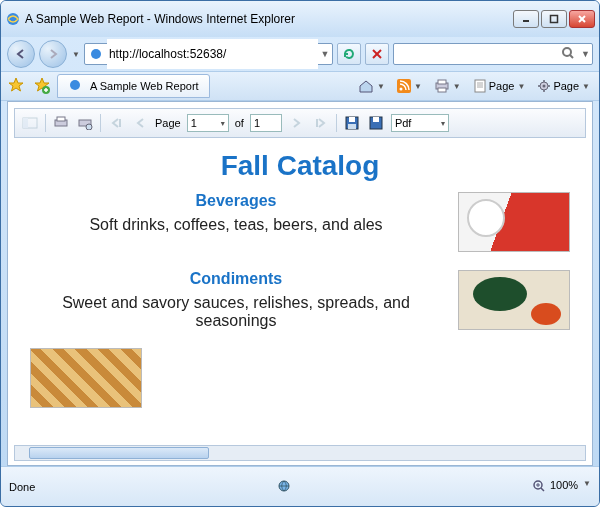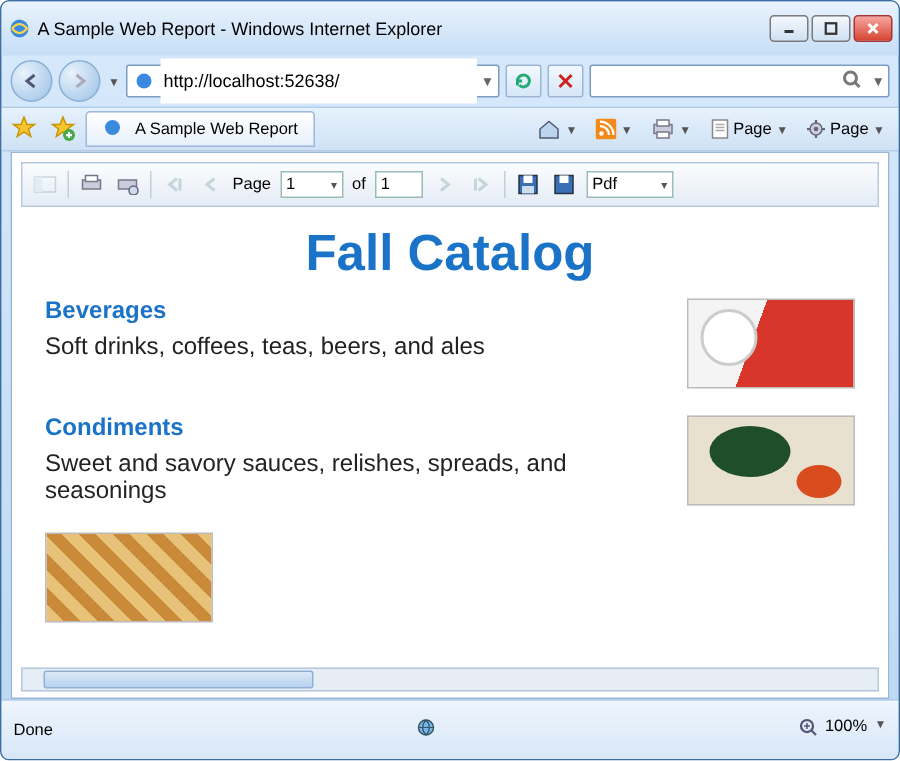--- a/index.html
+++ b/index.html
@@ -147,32 +147,32 @@
     font-size:11px; padding:0 3px;
     display:flex;align-items:center;justify-content:space-between;
   }
   .report-body {
     flex:1;
     overflow:auto;
     padding: 6px 22px 4px 22px;
   }
   .rtitle {
     color:#1a73c7;
-    font-size: 34px;
+    font-size: 28px;
     font-weight:bold;
     text-align:center;
     margin: 6px 0 10px;
     font-family: Arial, sans-serif;
   }
   .cat {
     display:flex;
     gap: 16px;
     margin-bottom: 18px;
   }
-  .cat-left { flex:1; }
+  .cat-left { flex:1;text-align:center; }
   .cat-h {
     color:#1a73c7;
     font-size:16px;
     font-weight:bold;
     font-family: Arial, sans-serif;
     margin-bottom:6px;
   }
   .cat-desc { font-size:16px; color:#222; font-family: Arial, sans-serif;}
   .thumb {
     width: 112px; height: 60px;

